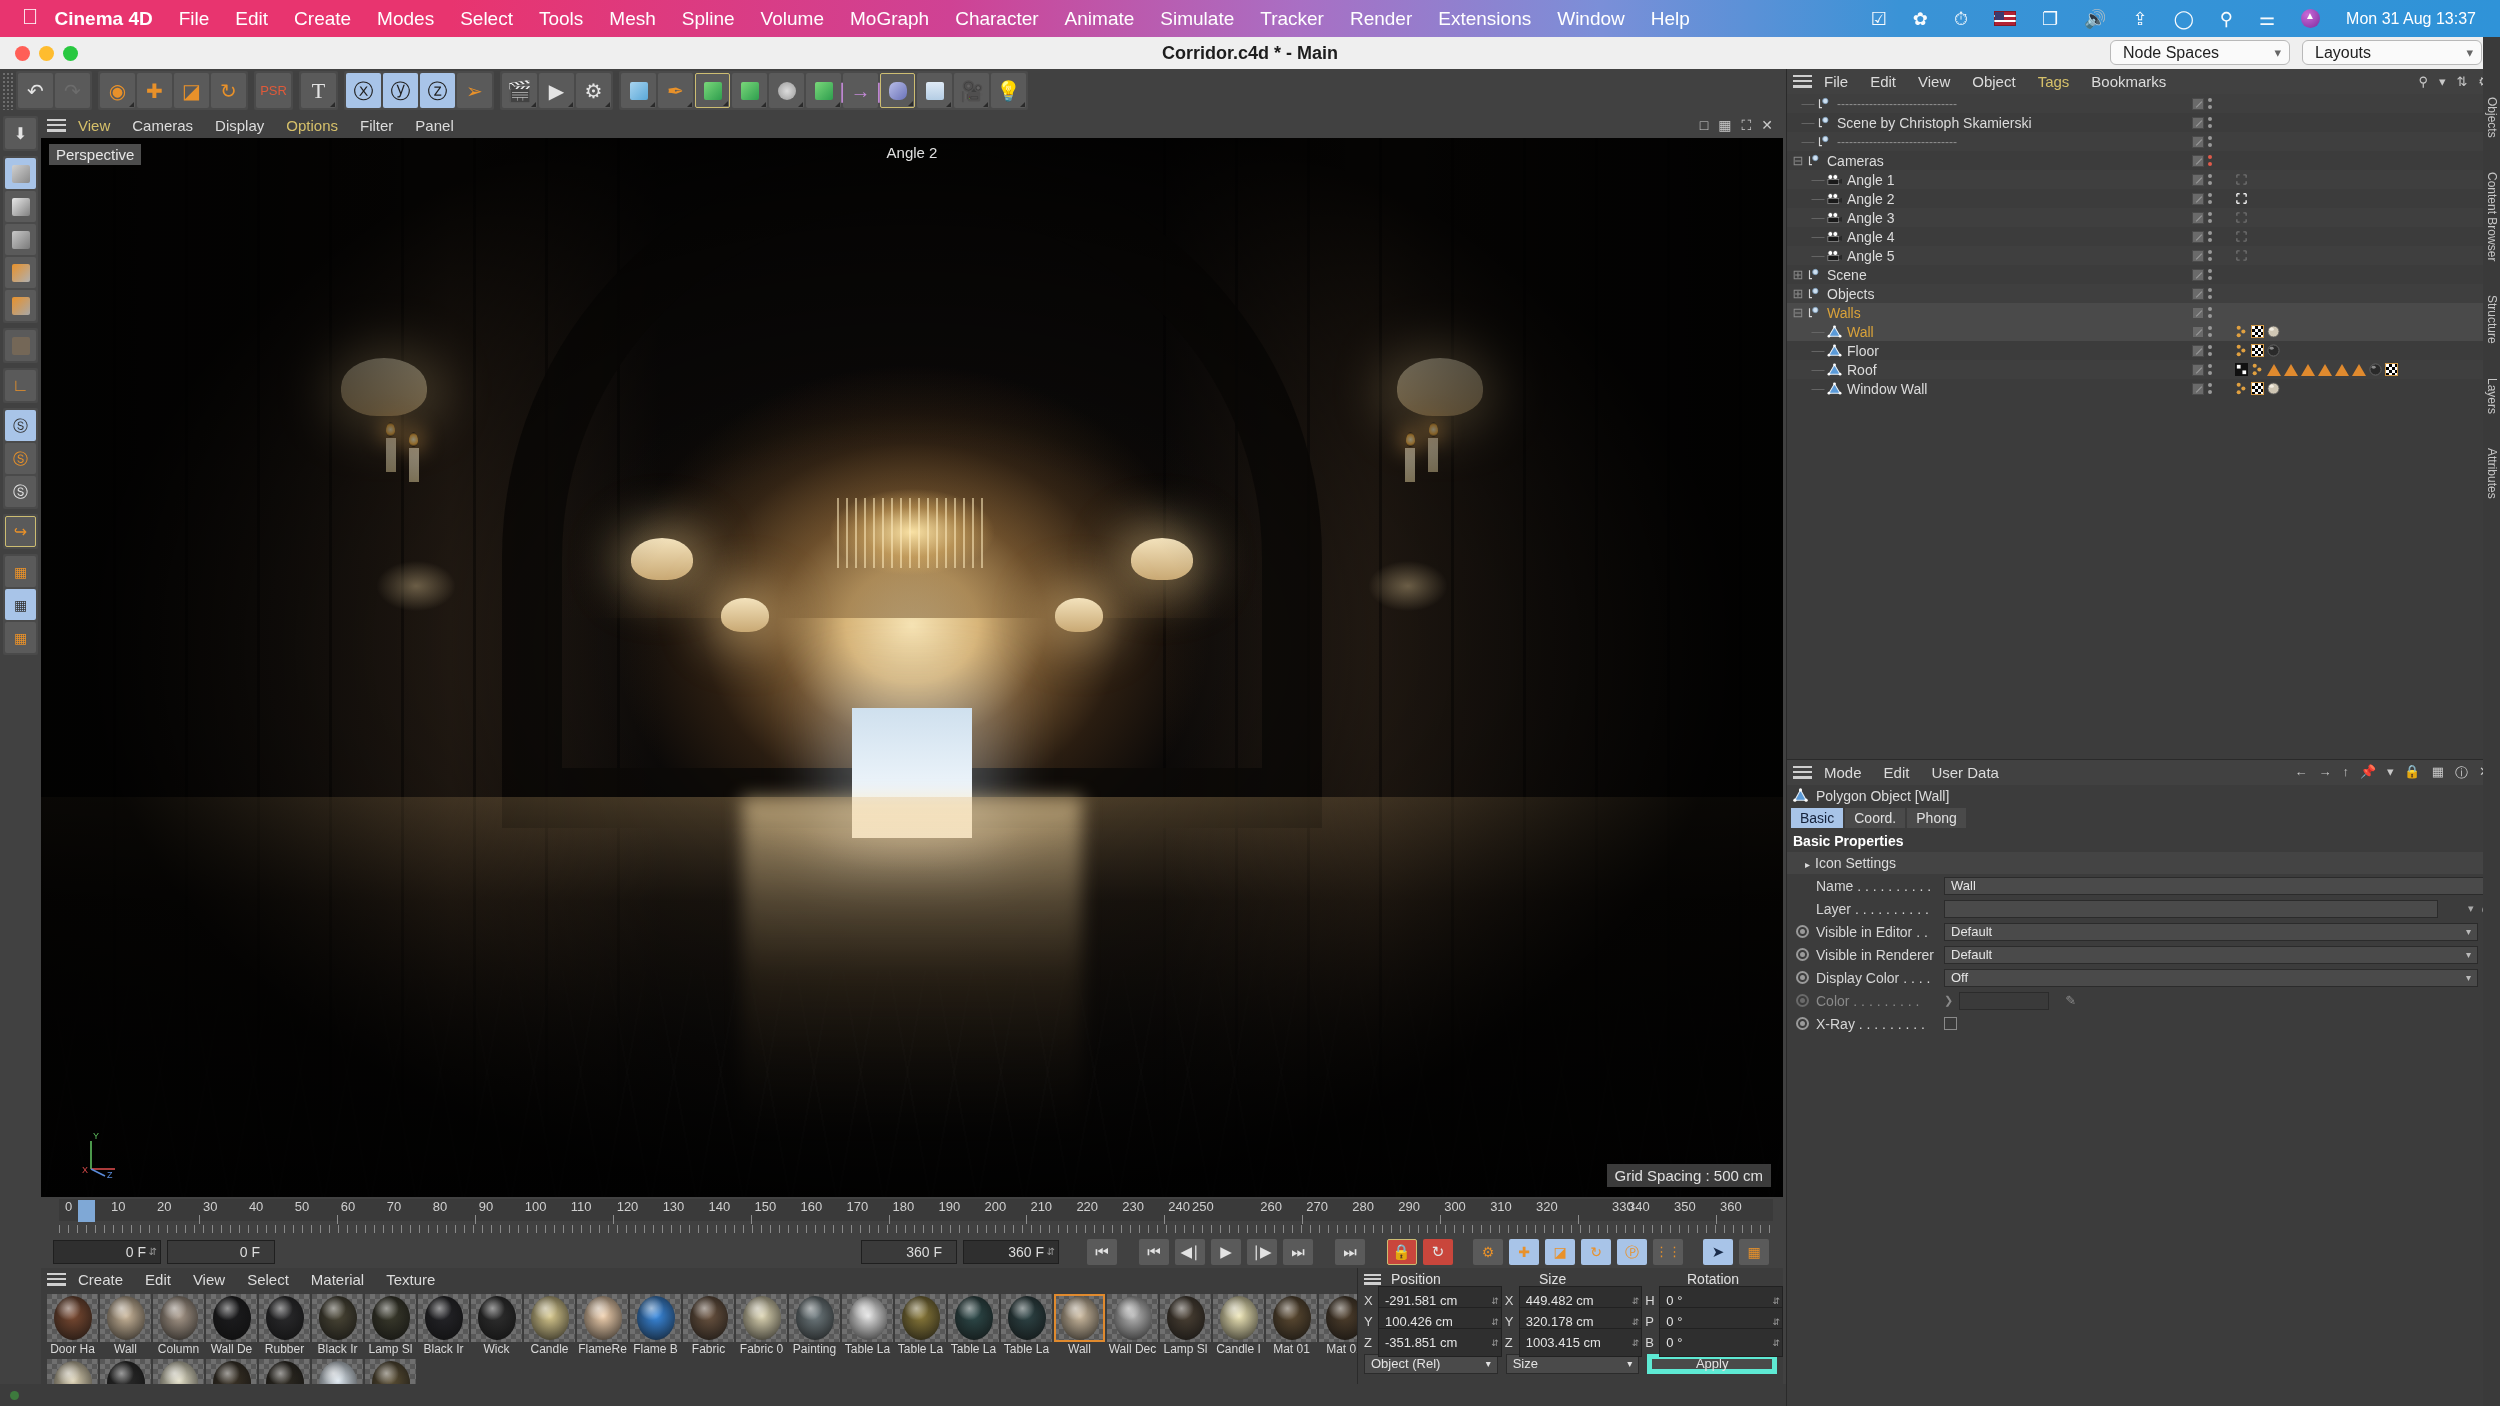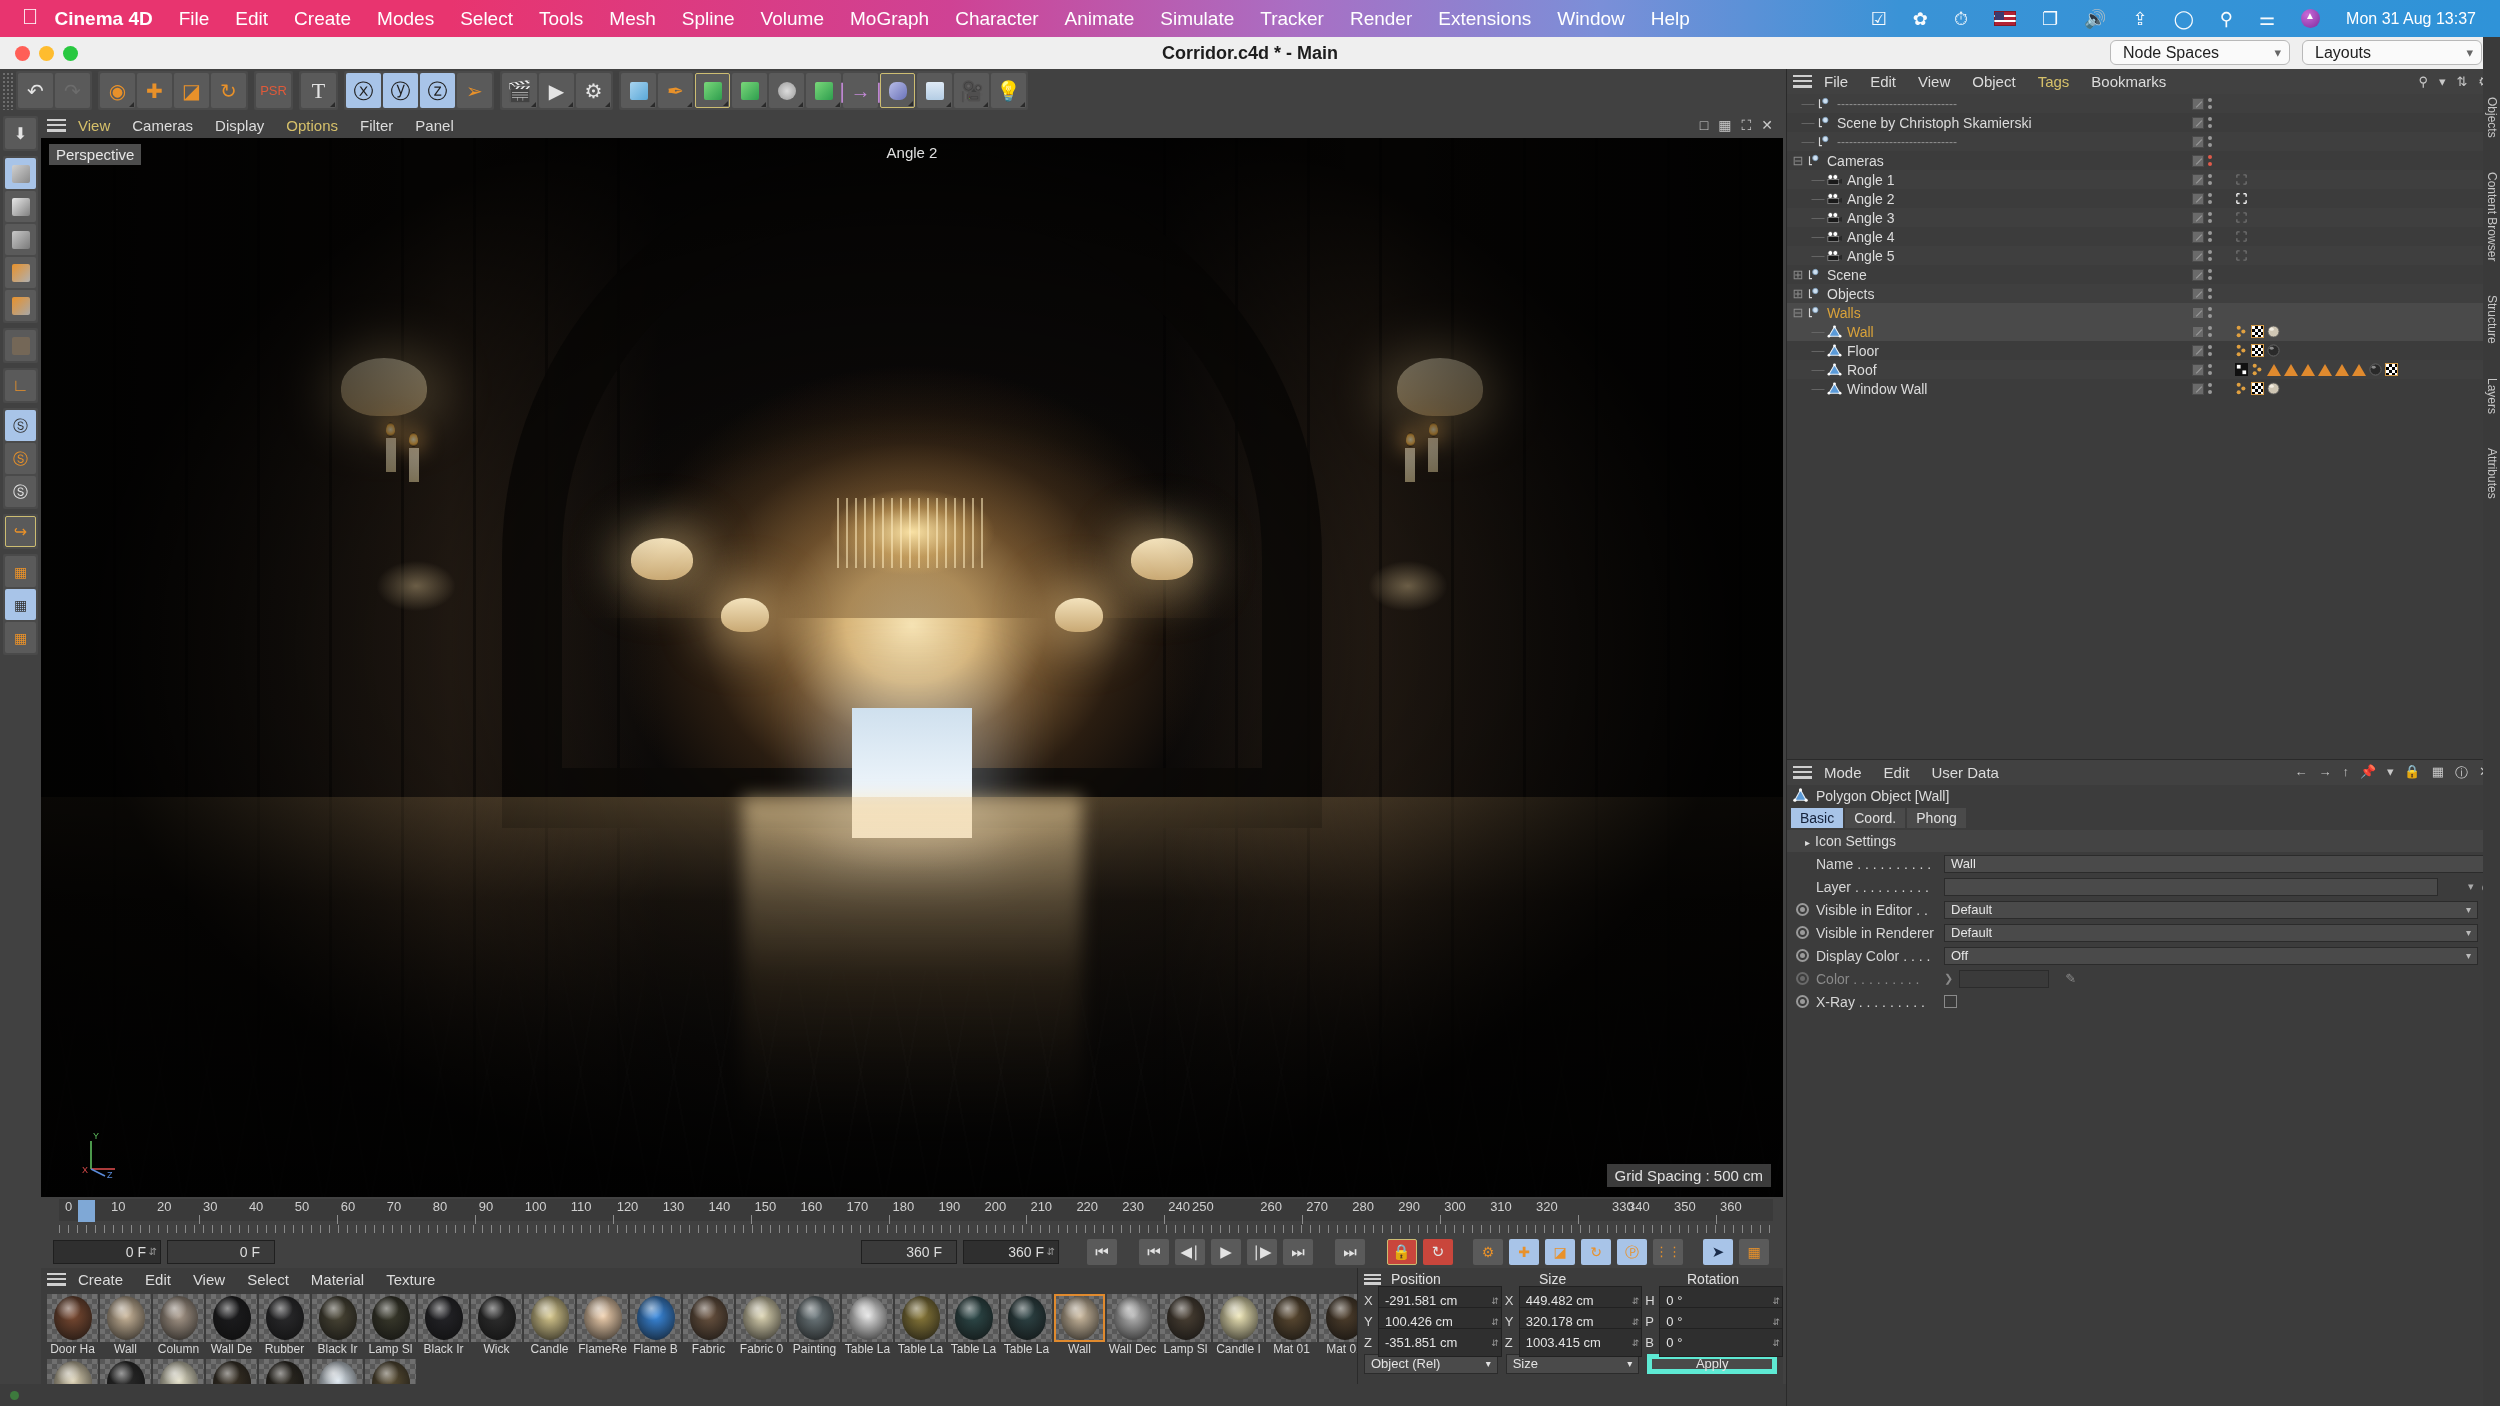--- a/index.html
+++ b/index.html
@@ -1395,20 +1395,21 @@
           <circle cx="14" cy="13" r="1.7" fill="#fff"></circle>
           <circle cx="2" cy="13" r="1.7" fill="#fff"></circle>
       </svg>
       <span>Polygon Object [Wall]</span>
     </div>
     <div class="atabs">
       <span class="atab sel">Basic</span>
       <span class="atab">Coord.</span>
       <span class="atab">Phong</span>
     </div>
+    <div class="asec">Basic Properties</div>
     <div class="asub">
       <span style="font-size:10px;margin-right:5px">▸</span><span>Icon Settings</span>
     </div>
 
     <div class="pline">
       <span class="radio" style="visibility:hidden"></span>
       <span class="plabel">Name . . . . . . . . . .</span>
       <div class="pinput">
           <span>Wall</span>
         </div>

